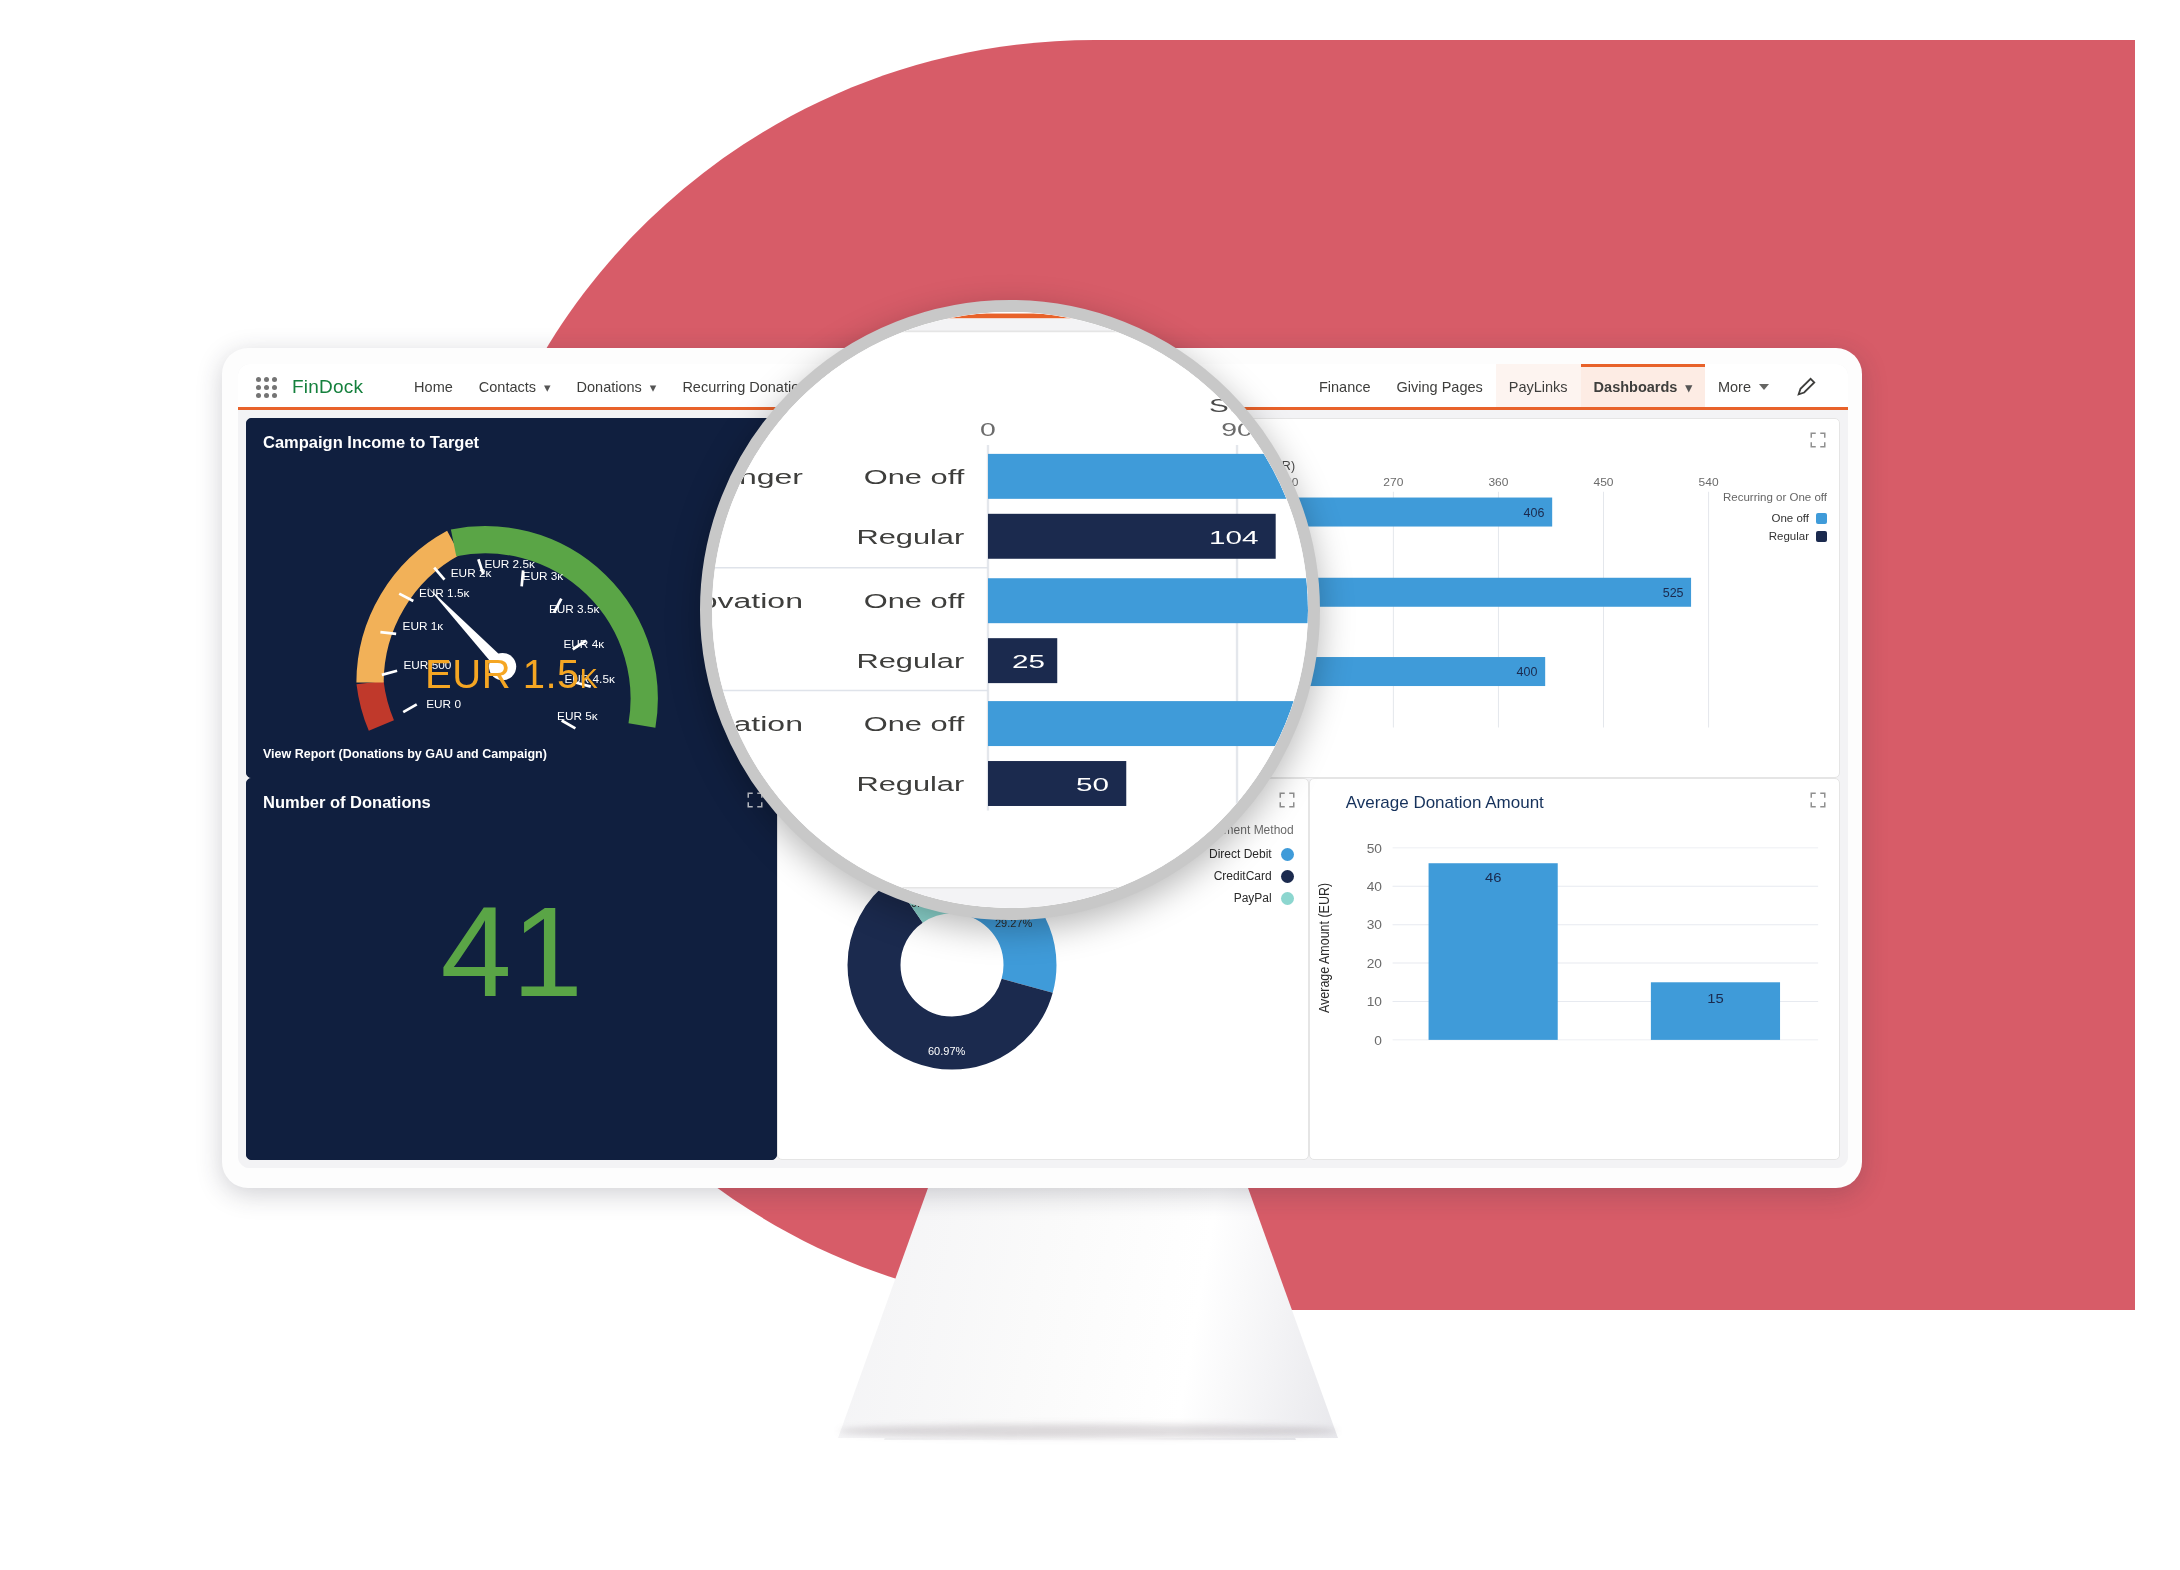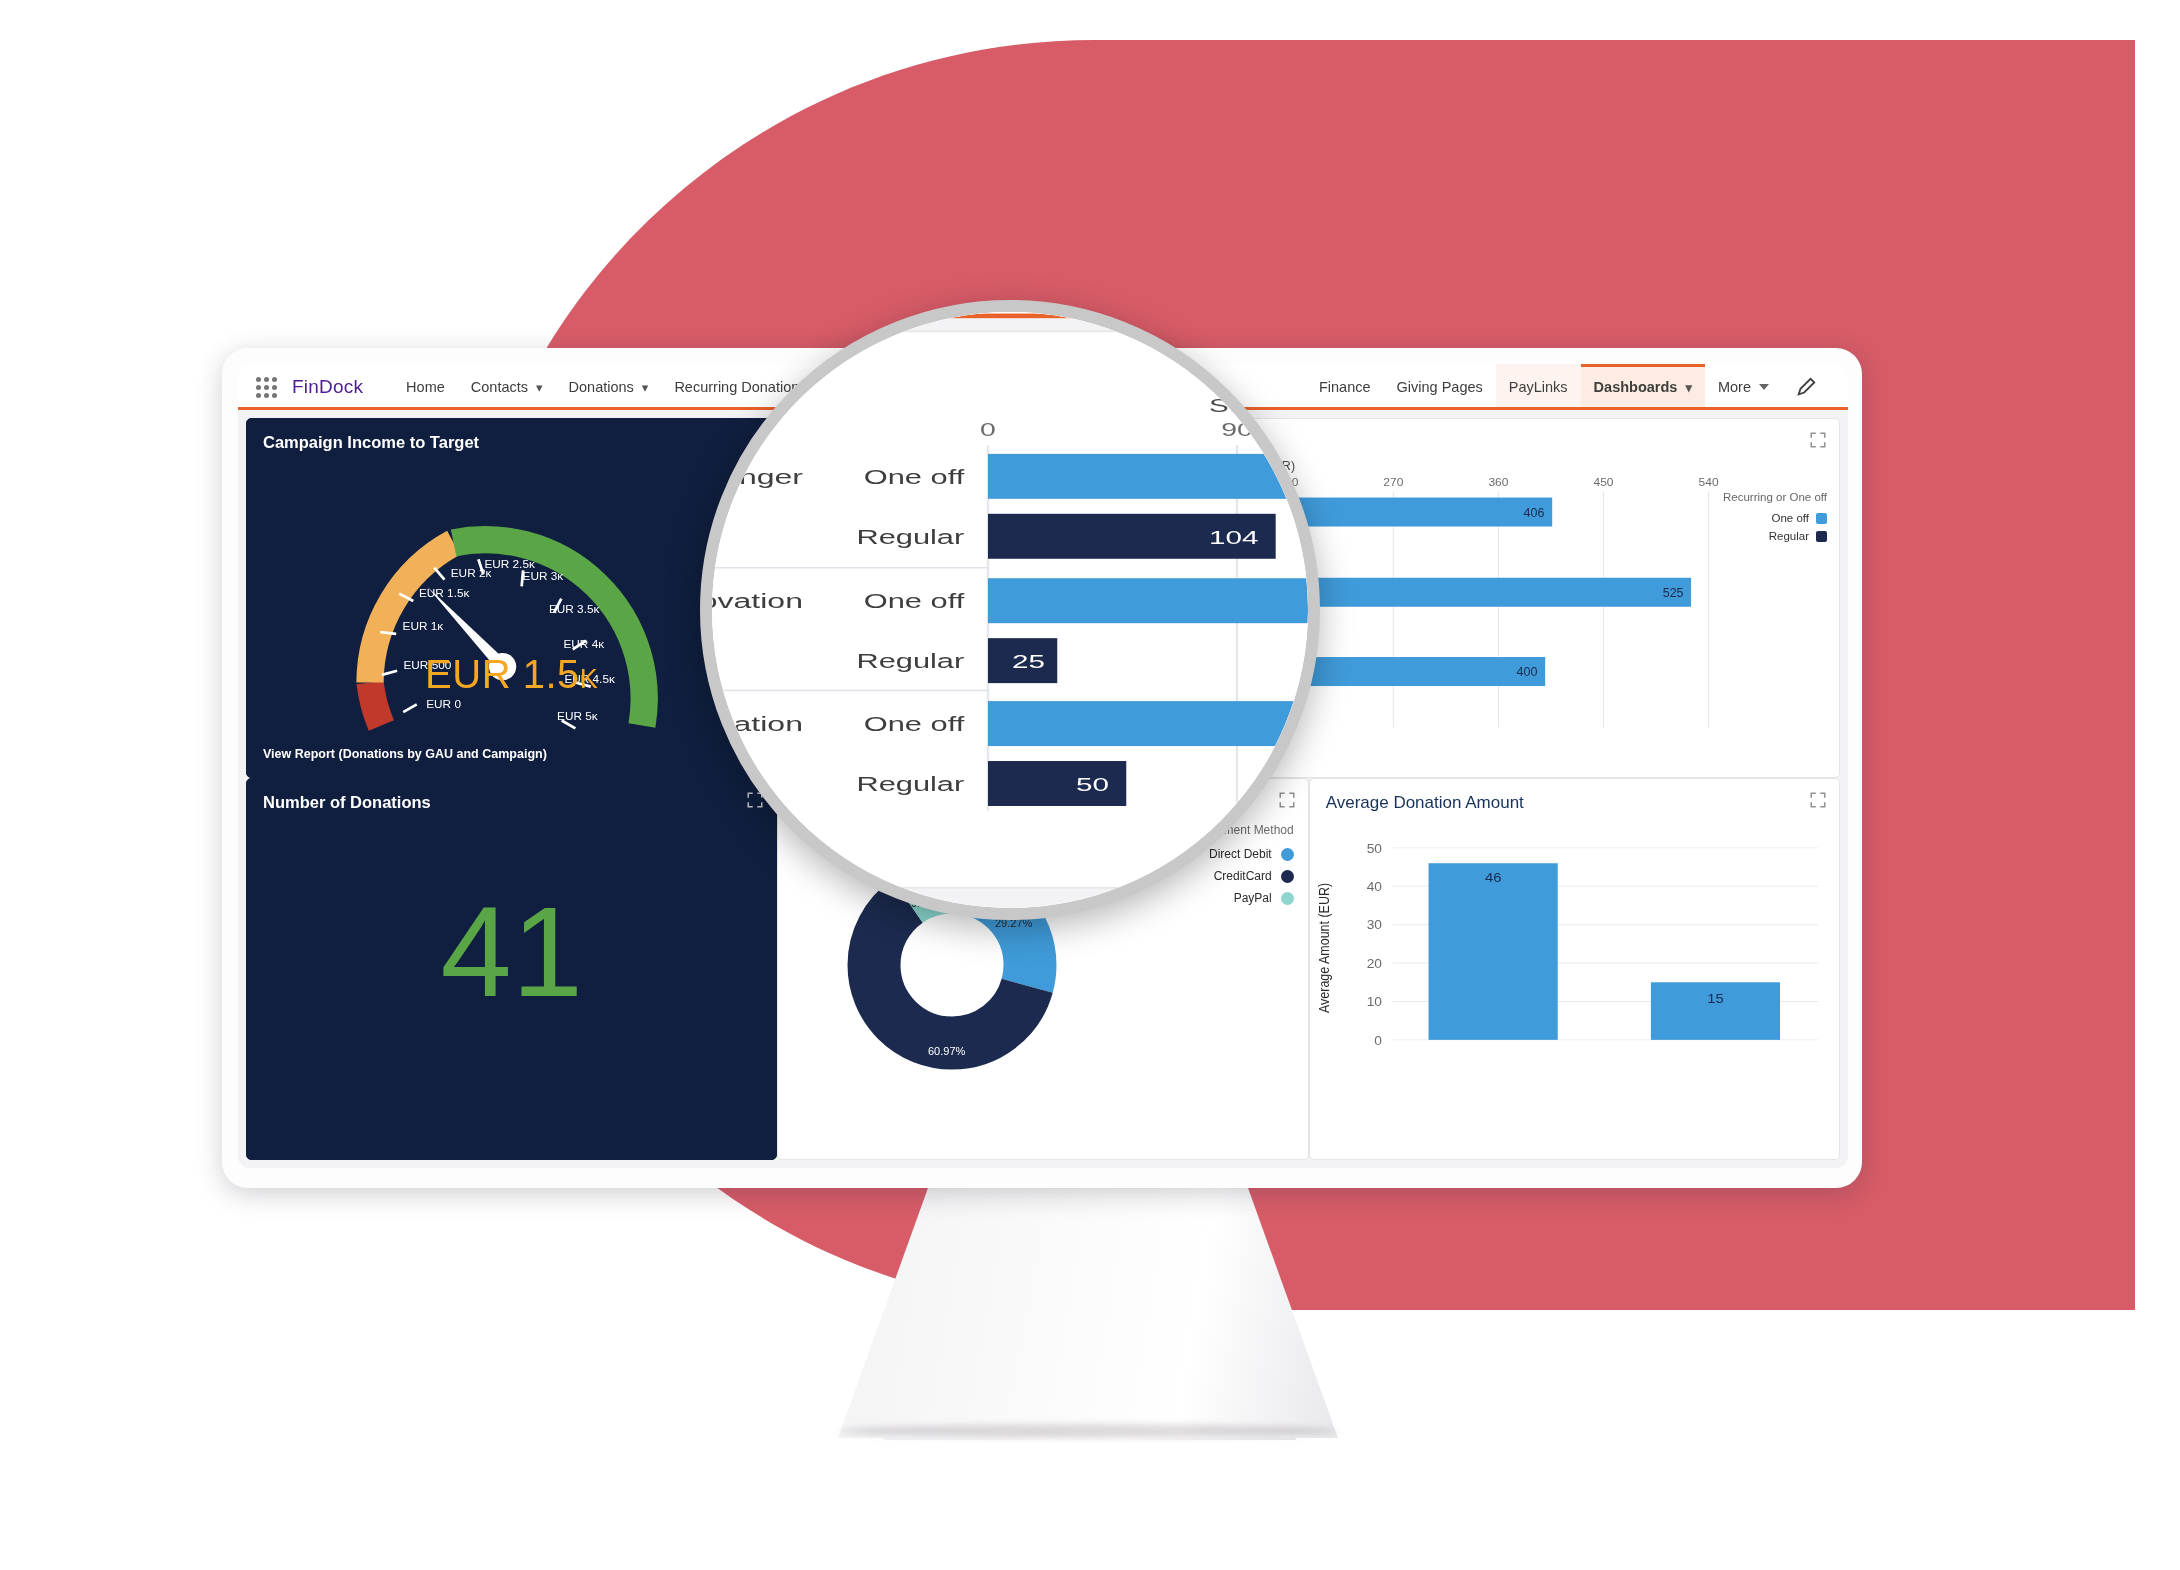--- a/index.html
+++ b/index.html
@@ -50,21 +50,21 @@
   
   .app { position:relative; width:100%; height:100%; background:#f3f3f5; }
   .navbar {
     height: 46px; background:#fff; display:flex; align-items:center;
     padding: 0 18px 0 16px; position:relative; z-index:3;
   }
   .waffle { width: 24px; height:24px; display:grid;
     grid-template-columns: repeat(3, 5px); grid-template-rows: repeat(3,5px);
     gap:3px; margin-right:14px; justify-content:center; align-content:center;}
   .waffle i { width:5px; height:5px; background:#747474; border-radius:50%; display:block;}
-  .appname { font-size:19px; color:#4c1d95; font-weight:400; letter-spacing:.2px; margin-right:30px;}
+  .appname { font-size:19px; color:#15803d; font-weight:400; letter-spacing:.2px; margin-right:38px;}
   .navitem { font-size:14.5px; color:#3e3e3c; padding: 0 13px; height:46px;
     display:flex; align-items:center; gap:8px; white-space:nowrap; }
   .navitem.sel { background:#fdece4; position:relative;font-weight:bold; }
   .navitem.sel::before{content:""; position:absolute; left:0; right:0; top:0; height:3px; background:#e8622a;}
   .navitem .chev { width:0; height:0; border-left:5px solid transparent; border-right:5px solid transparent; border-top:6px solid #3e3e3c; opacity:.8; }
   .navitem .chevthin { font-size:13px; color:#555; }
   .nav-spacer { flex:1; }
   .pencil { width:22px; height:22px; color:#3e3e3c; }
   .nav-underline{ position:absolute; left:0; right:0; bottom:0; height:3px; background:#e8622a;}
   .paylinks-underline{ position:absolute; height:3px; background:#c23934; bottom:0; }
@@ -362,21 +362,21 @@
                 <span>CreditCard</span>
                 <span class="dot" style="background:#1b2a4e"></span>
               </div>
               <div class="row">
                 <span>PayPal</span>
                 <span class="dot" style="background:#8cd6cf"></span>
               </div>
             </div>
           </div>
 
-          <div class="card" style="grid-row:2; grid-column:3;">
+          <div class="card" style="grid-row:2; grid-column:3;padding-left:20px;">
             <div class="card-title">Average Donation Amount</div>
             <svg class="expand" viewBox="0 0 24 24" fill="none" stroke="#6b6b6b" stroke-width="2">
               <path d="M3 9V3h6M21 9V3h-6M3 15v6h6M21 15v6h-6"></path>
             </svg>
             <svg viewBox="0 0 500 250" width="100%" height="240" style="position:absolute;left:0;top:42px;" preserveAspectRatio="none">
 
               <g stroke="#e7eaf0" stroke-width="1">
                 <line x1="78" y1="28" x2="480" y2="28"></line>
                 <line x1="78" y1="68" x2="480" y2="68"></line>
                 <line x1="78" y1="108" x2="480" y2="108"></line>

